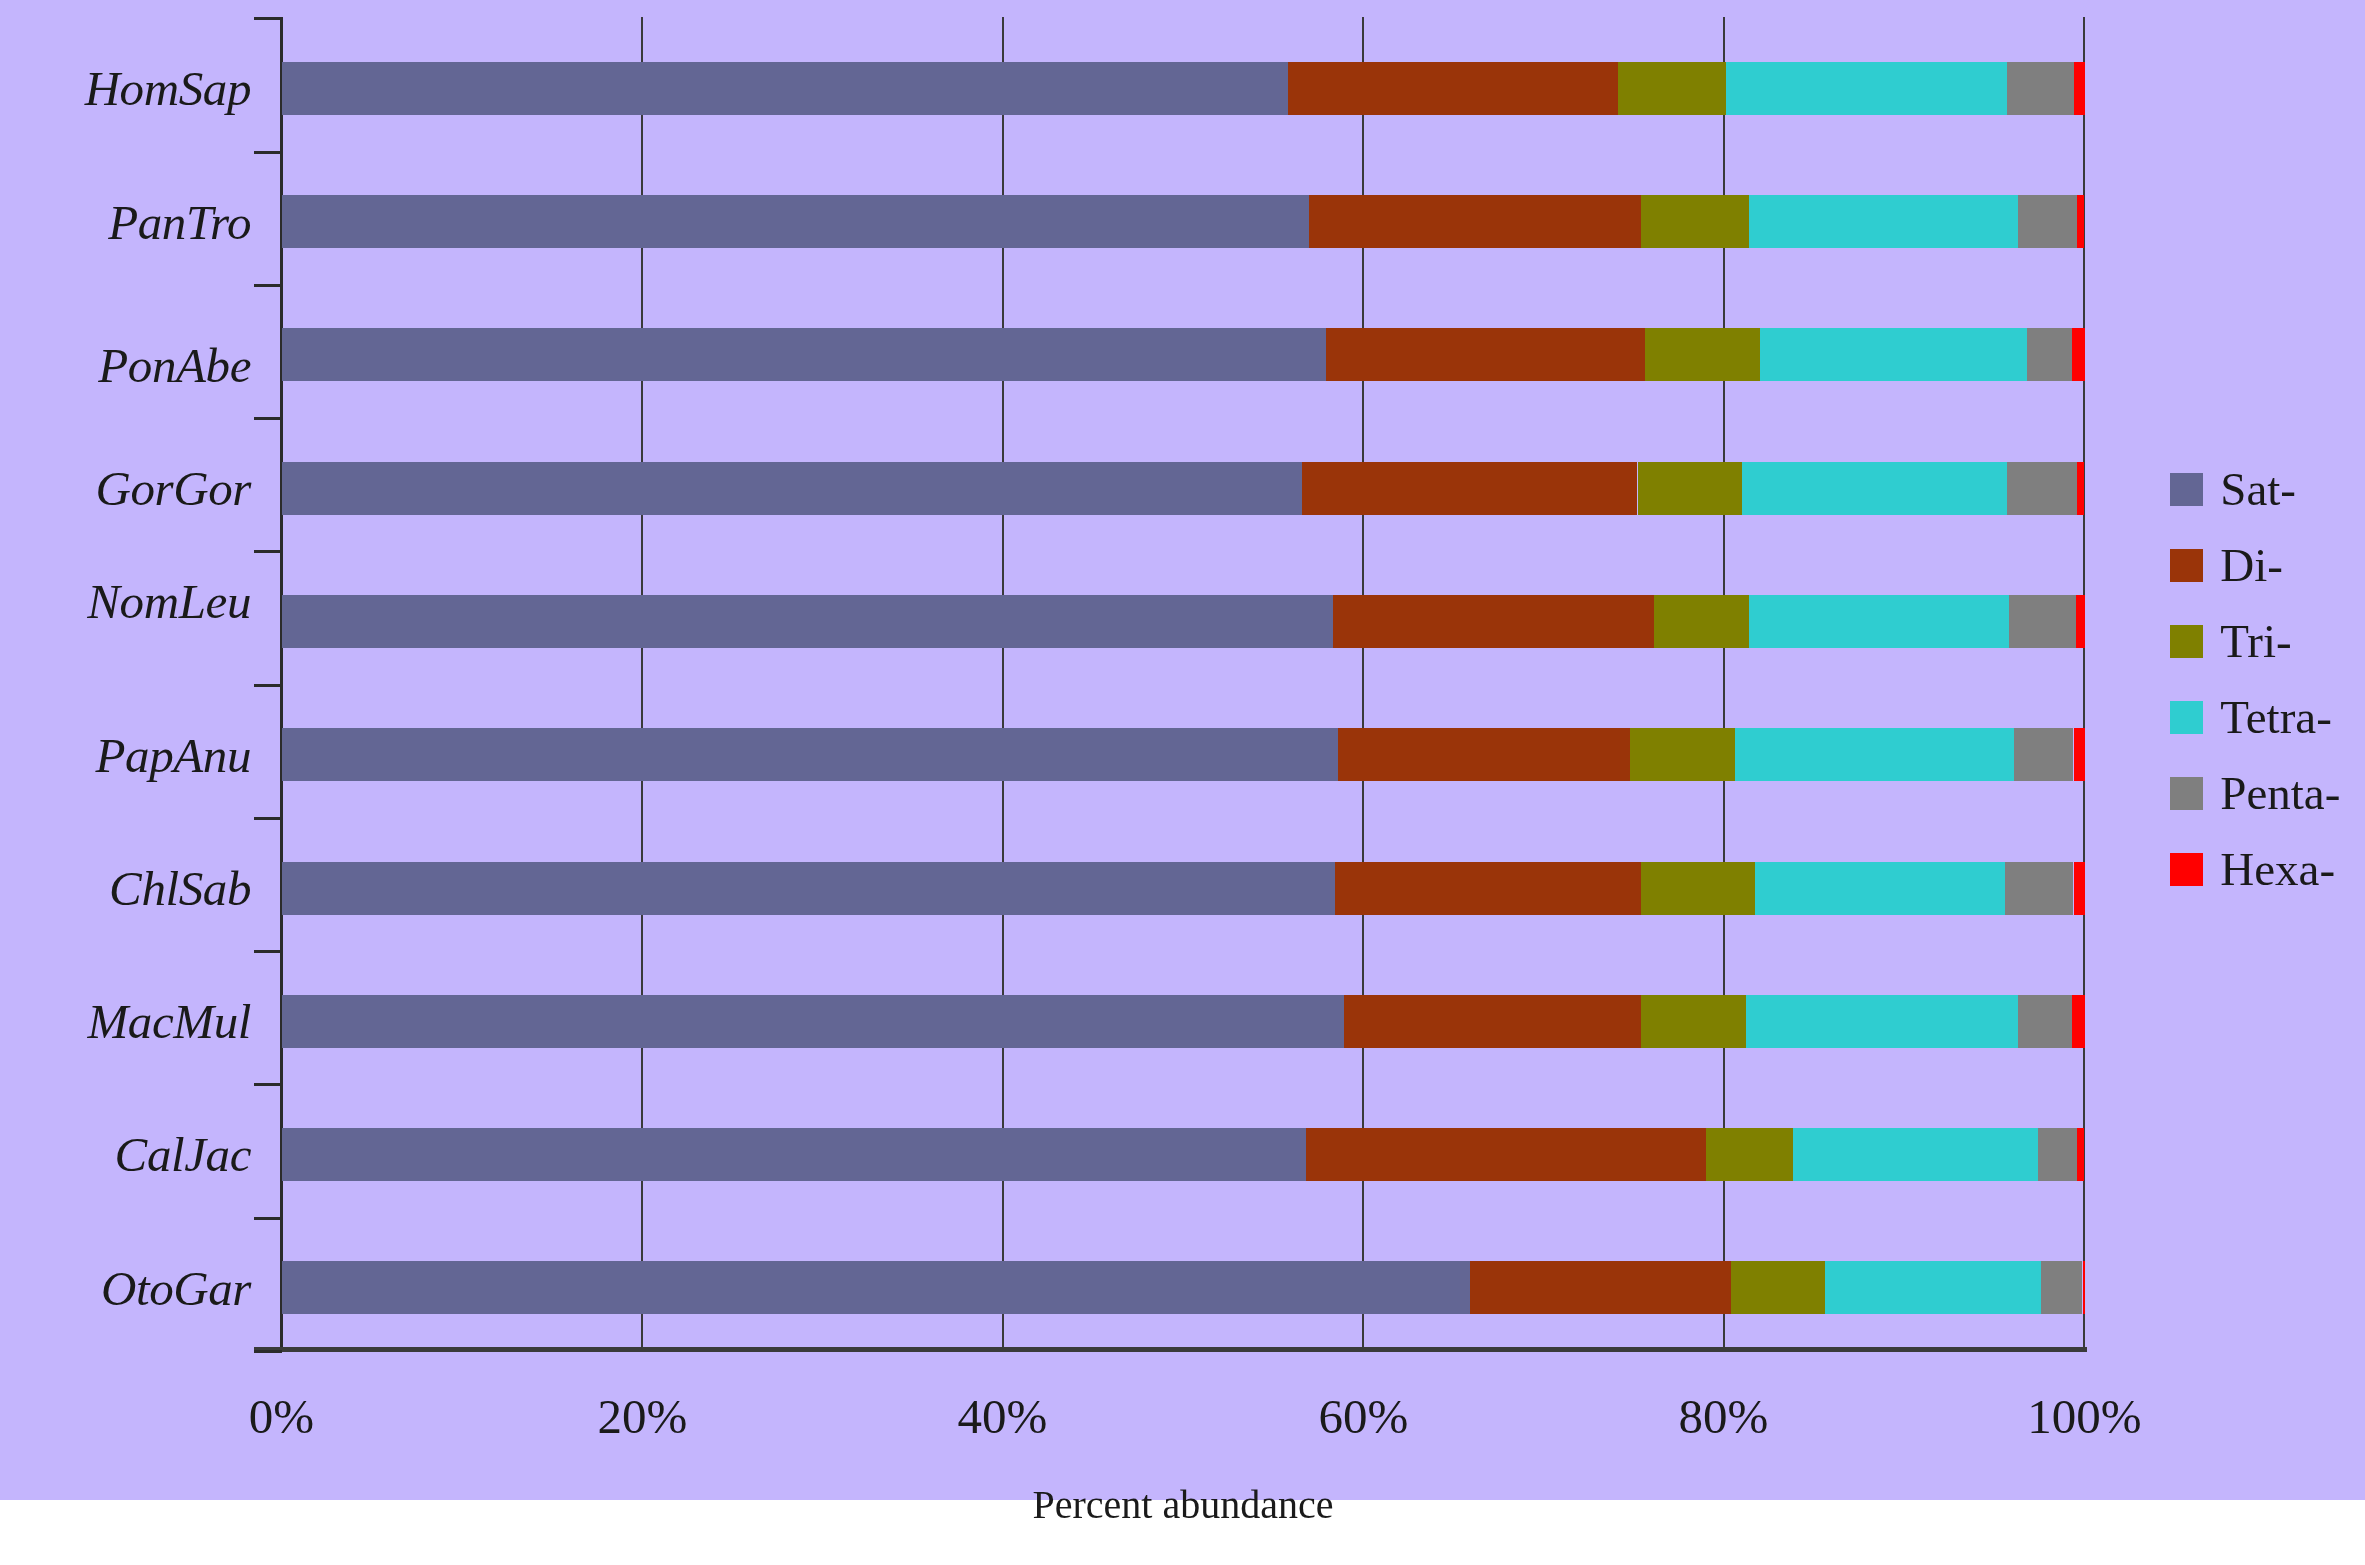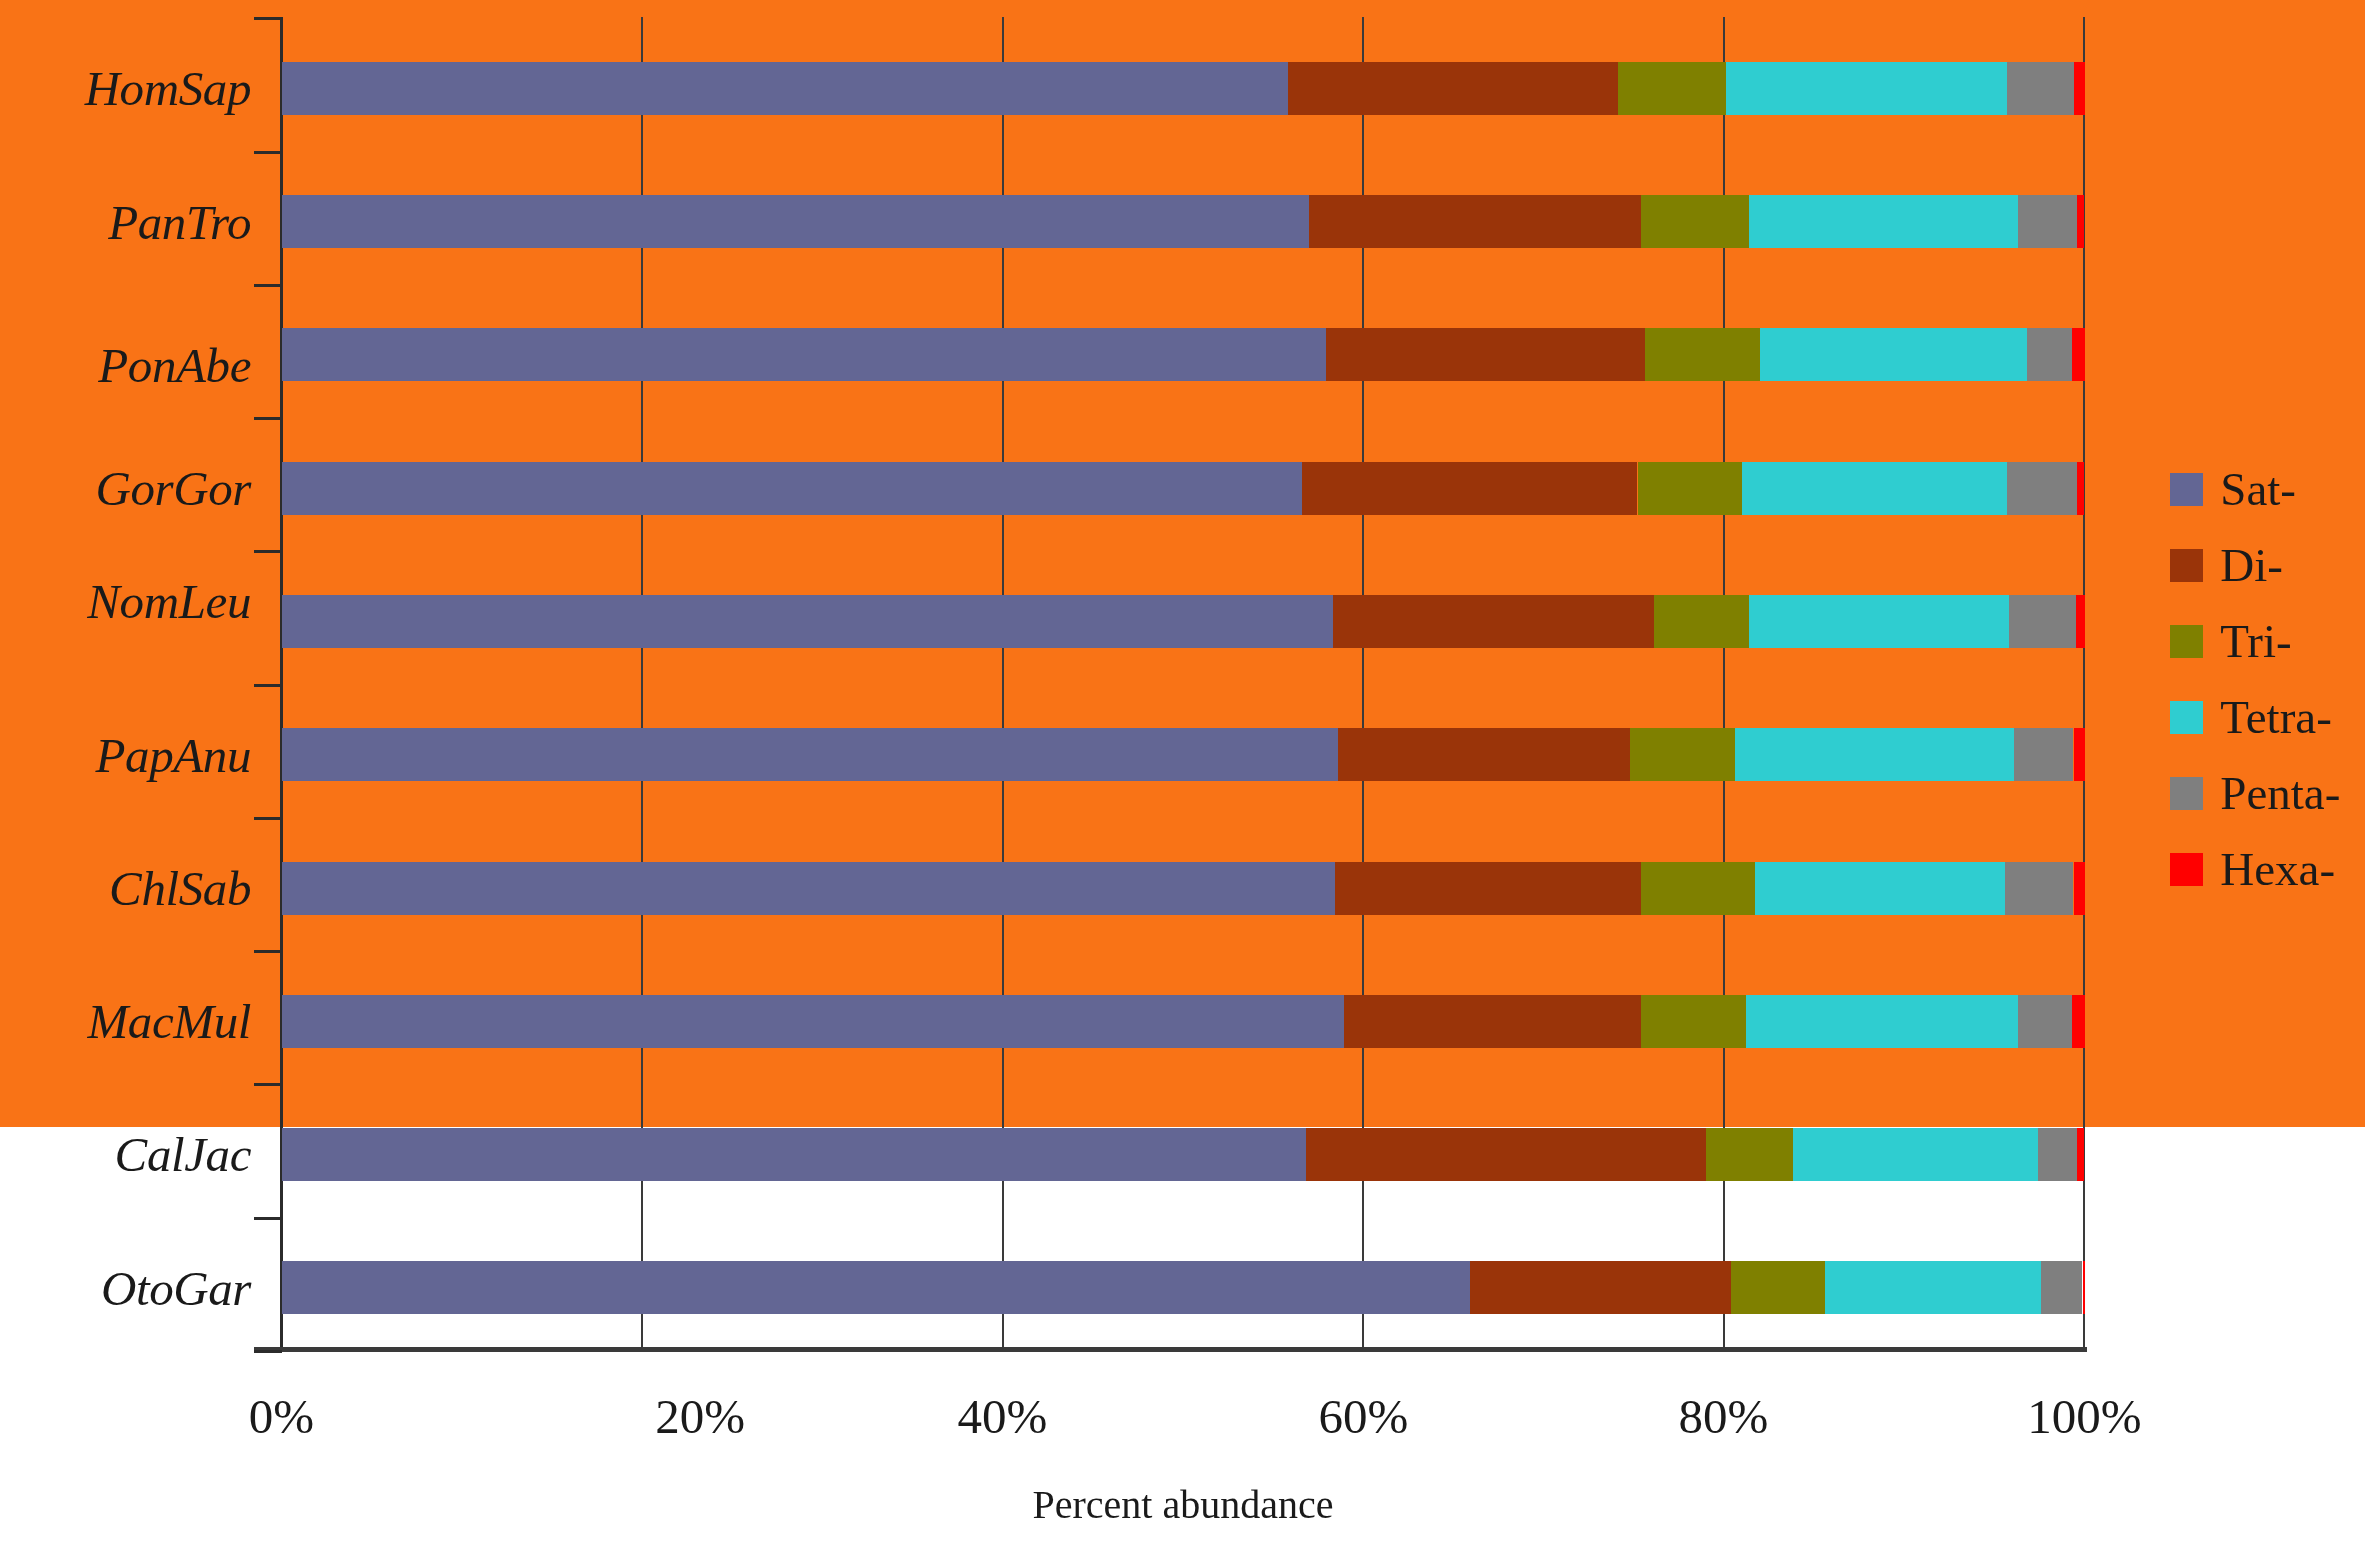--- a/index.html
+++ b/index.html
@@ -10,22 +10,22 @@
   body {
     width: 2366px;
     height: 1565px;
     font-family: "Liberation Serif", "DejaVu Serif", serif;
     overflow: hidden;
   }
 
   #chart-root {
     position: relative;
     width: 2366px;
-    height: 1127px;
-    background: #f97316;
+    height: 1500px;
+    background: #c4b5fd;
   }
 
   
   
   #plot-area {
     position: absolute;
     left: 282px;
     top: 17.3px;
     width: 1803px;
     height: 1333px;
@@ -257,21 +257,21 @@
         <div class="seg" title="Di- 14.5%" style="left: 1188px; width: 261px; background: rgb(154, 52, 9);"></div>
         <div class="seg" title="Tri- 5.2%" style="left: 1449px; width: 94px; background: rgb(127, 128, 0);"></div>
         <div class="seg" title="Tetra- 12%" style="left: 1543px; width: 216px; background: rgb(47, 205, 208);"></div>
         <div class="seg" title="Penta- 2.3%" style="left: 1759px; width: 41px; background: rgb(127, 127, 127);"></div>
         <div class="seg" title="Hexa- 0.1%" style="left: 1801px; width: 1.8px; background: rgb(255, 0, 0);"></div>
       </div>
     </div>
 
   <div id="x-ticks">
       <div class="xtick" style="left: 179px;">0%</div>
-      <div class="xtick" style="left: 540px; text-align: right;">20%</div>
+      <div class="xtick" style="left: 540px;">20%</div>
       <div class="xtick" style="left: 900px;">40%</div>
       <div class="xtick" style="left: 1261px;">60%</div>
       <div class="xtick" style="left: 1621px;">80%</div>
       <div class="xtick" style="left: 1982px;">100%</div>
     </div>
 
   <div id="x-axis-title">Percent abundance</div>
 
   <div id="legend">
       <div class="legend-item">

